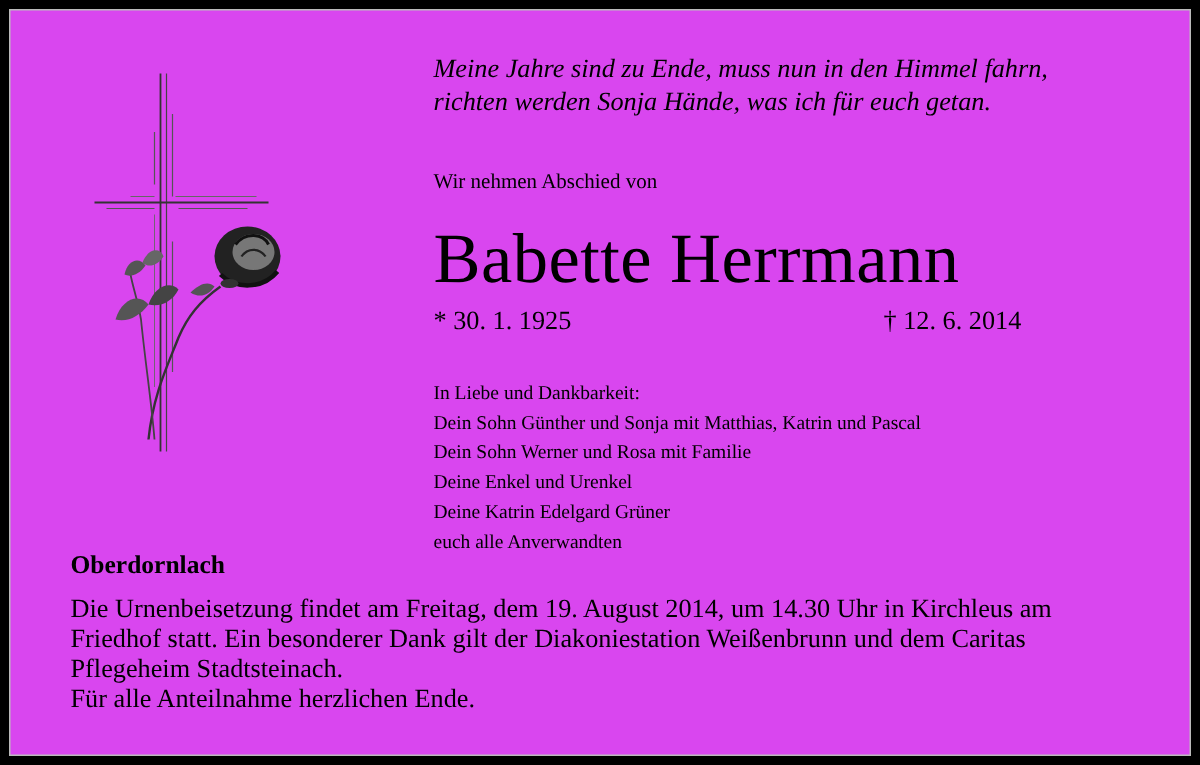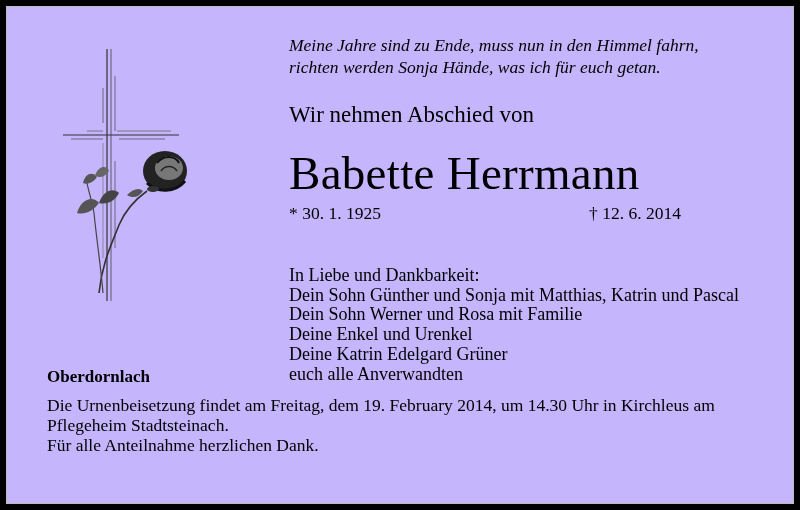--- a/index.html
+++ b/index.html
@@ -2,29 +2,29 @@
 <html><head>
   <meta charset="utf-8">
   <style>
     html, body { margin: 0; padding: 0; }
     body {
       width: 800px; height: 510px; background: #000; position: relative; overflow: hidden;
       font-family: "Liberation Serif", "DejaVu Serif", serif; color: #000;
     }
     .card {
       position: absolute; left: 6px; top: 6px; width: 788px; height: 498px;
-      background: #c4b5fd; border: 1px solid #bbb; box-sizing: border-box;
+      background: #d946ef; border: 1px solid #bbb; box-sizing: border-box;
     }
     .abs { position: absolute; white-space: nowrap; }
     .verse { left: 282px; top: 27px; font-style: italic; font-size: 17.5px; line-height: 22px; }
-    .intro { left: 282px; top: 95px; font-size: 23px; }
+    .intro { left: 282px; top: 107px; font-size: 14px; }
     .name { left: 282px; top: 131px; font-size: 47px; line-height: 70px; letter-spacing: 0.3px; }
     .born { left: 282px; top: 196px; font-size: 17.5px; }
     .died { left: 582px; top: 196px; font-size: 17.5px; }
-    .family { left: 282px; top: 259px; font-size: 18px; line-height: 19.7px; }
+    .family { left: 282px; top: 245px; font-size: 13px; line-height: 19.7px; }
     .place { left: 40px; top: 342px; font-size: 17px; font-weight: bold; margin-top: 18px; }
     .notice { left: 40px; top: 388px; font-size: 17.5px; line-height: 20px; }
     .emblem { position: absolute; left: 40px; top: 36px; width: 150px; height: 260px; }
     .line { display: block; }
   </style>
 </head>
 <body>
 
 <div class="card">
 
@@ -81,18 +81,19 @@
     <span class="line">Dein Sohn Günther und Sonja mit Matthias, Katrin und Pascal</span>
     <span class="line">Dein Sohn Werner und Rosa mit Familie</span>
     <span class="line">Deine Enkel und Urenkel</span>
     <span class="line">Deine Katrin Edelgard Grüner</span>
     <span class="line">euch alle Anverwandten</span>
   </div>
 
   <div class="abs place">Oberdornlach</div>
 
   <div class="abs notice">
-    <span class="line">Die Urnenbeisetzung findet am Freitag, dem 19. February 2014, um 14.30 Uhr in Kirchleus am</span>
+    <span class="line">Die Urnenbeisetzung findet am Freitag, dem 19. August 2014, um 14.30 Uhr in Kirchleus am</span>
+    <span class="line">Friedhof statt. Ein besonderer Dank gilt der Diakoniestation Weißenbrunn und dem Caritas</span>
     <span class="line">Pflegeheim Stadtsteinach.</span>
-    <span class="line">Für alle Anteilnahme herzlichen Dank.</span>
+    <span class="line">Für alle Anteilnahme herzlichen Ende.</span>
   </div>
 
 </div>
 
 </body></html>

